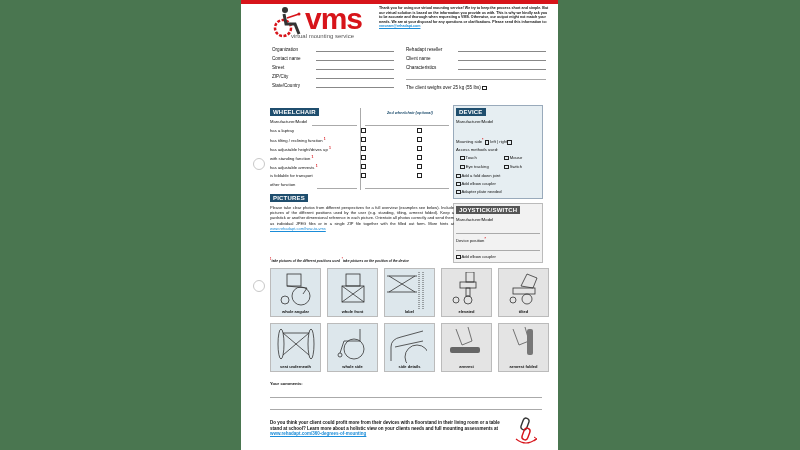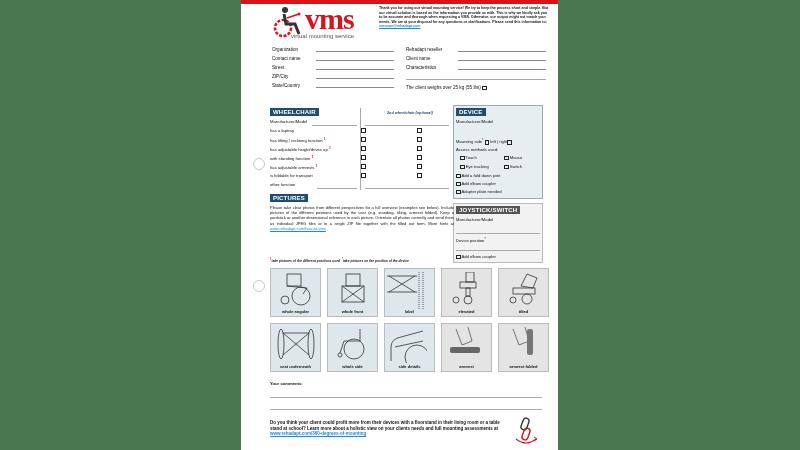--- a/index.html
+++ b/index.html
@@ -2,21 +2,21 @@
 <html><head>
 <meta charset="utf-8">
 <style>
   * { box-sizing: border-box; margin: 0; padding: 0; }
   html, body { width: 800px; height: 450px; overflow: hidden; }
   body { background: #4a7650; font-family: "Liberation Sans", sans-serif; position: relative; }
   .page { position: absolute; left: 241px; top: 0; width: 317px; height: 450px; background: #ffffff; overflow: hidden; }
   .topbar { position: absolute; left: 0; top: 0; width: 100%; height: 4px; background: #d7141a; }
   .hole { position: absolute; left: 12px; width: 12px; height: 12px; border-radius: 50%; border: 1px solid #c8c8c8; background: #fff; }
   .logo { position: absolute; left: 30px; top: 6px; width: 100px; height: 34px; }
-  .logo .vms { position: absolute; left: 34px; top: -4px; font-size: 30px; font-weight: bold; color: #d7141a; letter-spacing: -1px; font-family: Liberation Serif, serif; }
+  .logo .vms { position: absolute; left: 34px; top: -4px; font-size: 30px; font-weight: bold; color: #d7141a; letter-spacing: -1px; font-family: Liberation Sans, sans-serif; }
   .logo .tag { position: absolute; left: 20px; top: 27px; font-size: 6px; color: #555; white-space: nowrap; }
   .intro { position: absolute; left: 138px; top: 6px; width: 172px; font-size: 3.6px; line-height: 4.6px; color: #111; font-weight: bold; }
   .intro a { color: #1a8cd8; text-decoration: underline; }
   .field-row { position: absolute; font-size: 4.6px; color: #111; display: flex; align-items: flex-end; }
   .field-row .lbl { width: 44px; }
   .field-row .line { border-bottom: 0.6px solid #888; height: 5px; }
   .cb { display: inline-block; width: 4.5px; height: 4.5px; border: 0.7px solid #222; vertical-align: middle; }
   .sec-title { position: absolute; background: #1f4e6e; color: #fff; font-weight: bold; font-size: 6px; padding: 1px 3px; letter-spacing: 0.2px; }
   .sec-title.dark { background: #555; }
   .txt { position: absolute; font-size: 4.2px; color: #111; white-space: nowrap; }

